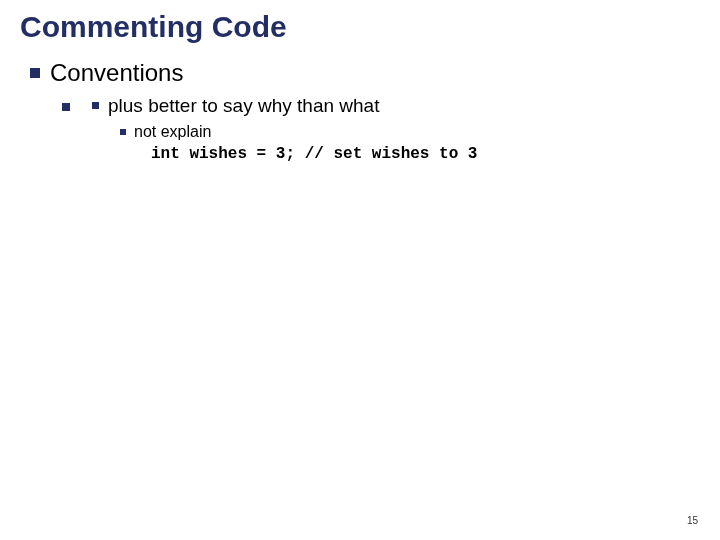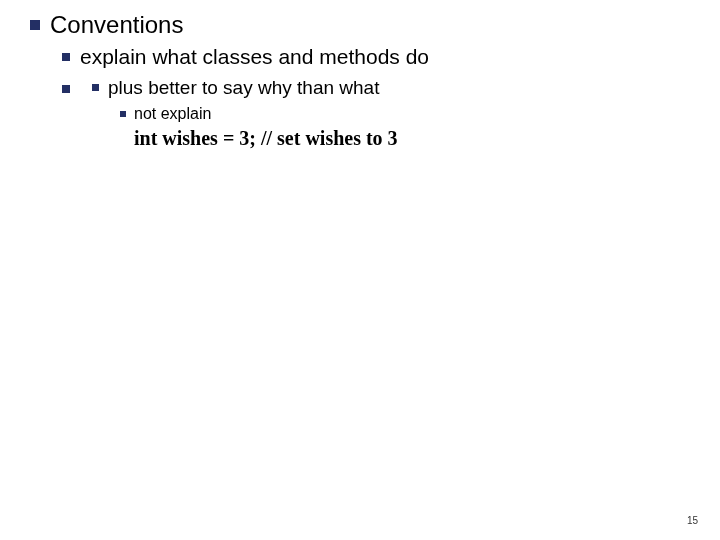--- a/index.html
+++ b/index.html
@@ -76,50 +76,48 @@
   .lvl4 > li {
     padding-left: 26px;
     font-size: 16px;
     margin-top: 4px;
   }
   .lvl4 > li.bullet::before {
     width: 6px; height: 6px;
     left: 12px; top: 7px;
   }
   .code {
-    font-family: Liberation Serif, serif;
+    font-family: Liberation Mono, monospace;
     font-weight: bold;
-    font-size: 20px;
+    font-size: 16px;
     display: block;
     margin-top: 2px;
-    margin-left: 0;
+    margin-left: 17px;
     white-space: pre;
   }
   .pagenum {
     position: absolute;
     right: 22px;
     bottom: 14px;
     font-size: 10px;
     color: #333;
   }
 </style>
 </head>
 <body>
 
 <div class="slide">
 
+  <h1 class="title">Commenting Code</h1>
 
   <ul class="lvl1">
     <li class="bullet">
       <span>Conventions</span>
 
       <ul class="lvl2">
-        <li class="bullet">
-          <span>explain what classes and methods do</span>
-        </li>
         <li class="bullet">
 
           <ul class="lvl3">
             <li class="bullet">
               <span>plus better to say why than what</span>
 
               <ul class="lvl4">
                 <li class="bullet">
                   <span>not explain</span>
                   <span class="code">int wishes = 3; // set wishes to 3</span>

